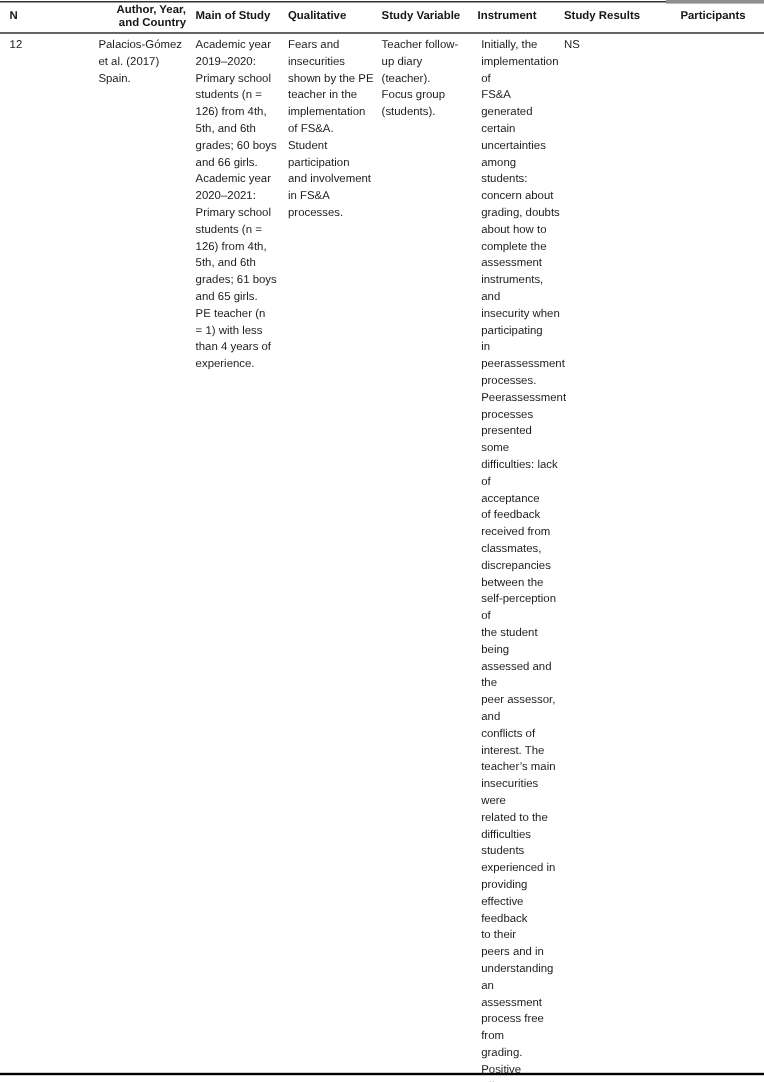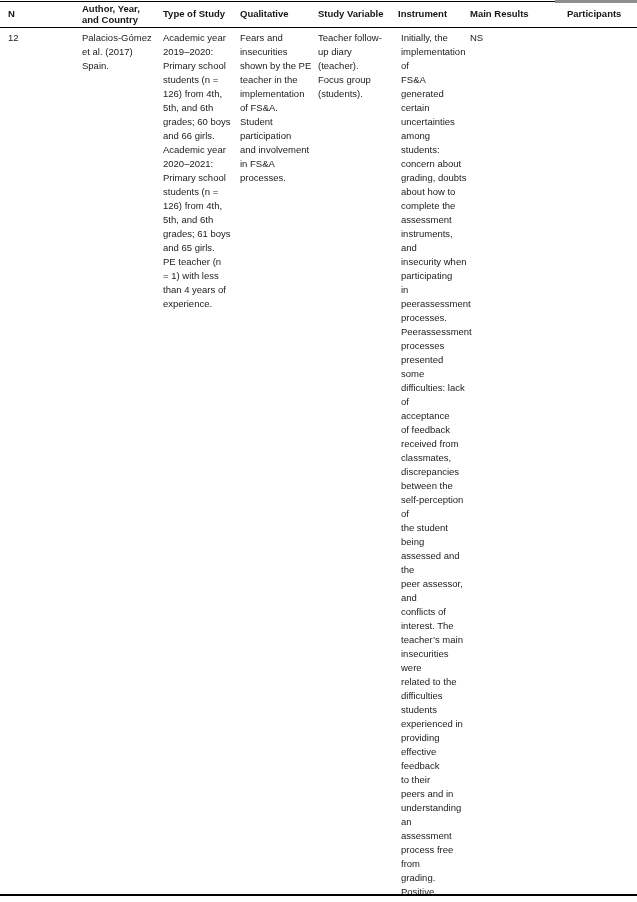--- a/index.html
+++ b/index.html
@@ -25,21 +25,21 @@
   }
   .hcell {
     font-size: 9.5px;
     font-weight: 700;
     line-height: 10.5px;
     padding: 2px 5px 2px 0;
     white-space: pre-line;
     color: #161616;
   }
   .hcell.first { padding-left: 8px; }
-  .hcell.centered { text-align: left; padding-right: 8px; }
+  .hcell.centered { text-align: right; padding-right: 8px; }
 
   .bcell {
     font-size: 9.5px;
     line-height: 14px;
     padding: 3px 5px 0 0;
     white-space: pre-line;
     color: #1b1b1b;
   }
   .bcell.first { padding-left: 8px; }
   .bcell.results { padding-left: 3px; padding-right: 1px; }
@@ -61,25 +61,25 @@
 <body>
 
 <div class="sheet">
 
   <div class="review-table">
 
     <div class="grid-row header-row">
       <div class="hcell first">N</div>
       <div class="hcell centered">Author, Year,
 and Country</div>
-      <div class="hcell">Type of Study</div>
+      <div class="hcell">Main of Study</div>
       <div class="hcell">Qualitative</div>
       <div class="hcell">Study Variable</div>
       <div class="hcell">Instrument</div>
-      <div class="hcell">Main Results</div>
+      <div class="hcell">Study Results</div>
       <div class="hcell">Participants</div>
     </div>
 
     <div class="grid-row">
       <div class="bcell first">12</div>
       <div class="bcell">Palacios-Gómez
 et al. (2017)
 Spain.</div>
       <div class="bcell">Academic year
 2019–2020:

